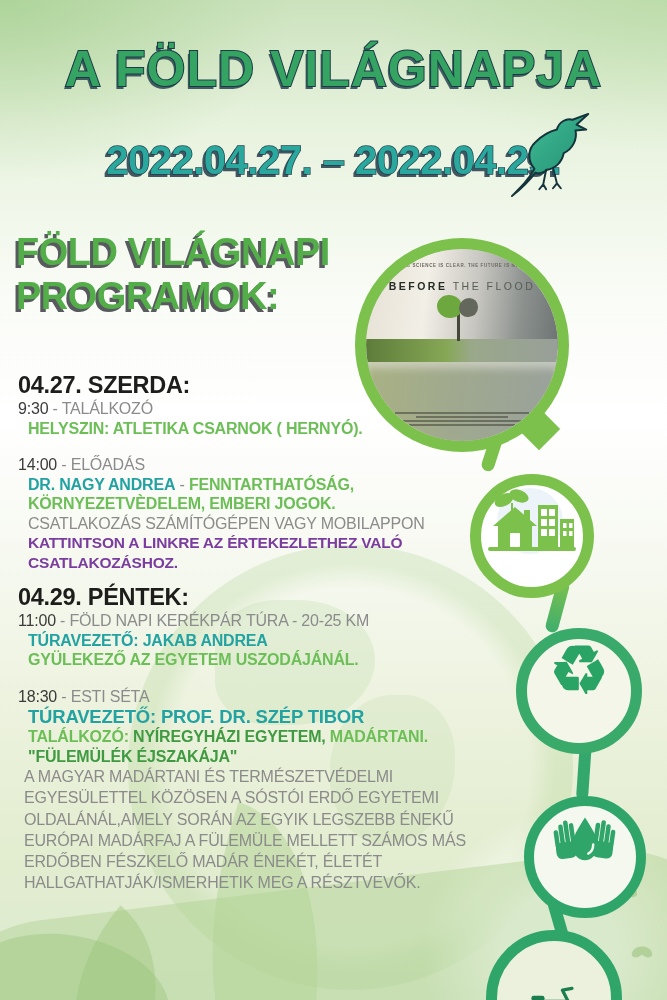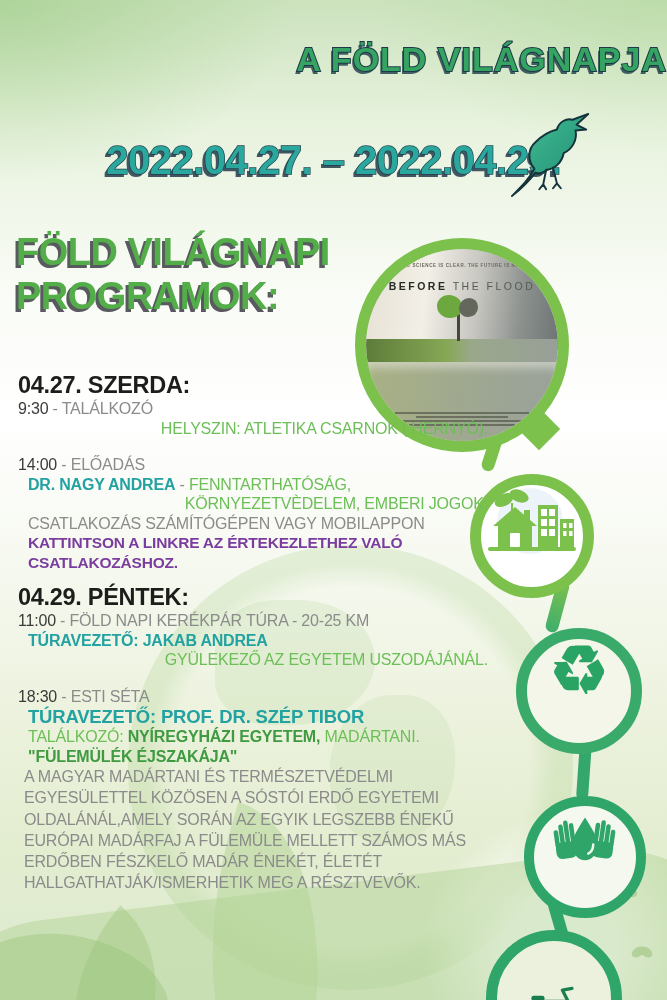--- a/index.html
+++ b/index.html
@@ -32,22 +32,22 @@
   .wm-leaf { left:190px; top:818px; width:150px; height:290px;
     background:rgba(178,212,148,0.5); border-radius:0 100% 0 100%; transform:rotate(18deg); }
   .wm-leaf2 { left:55px; top:925px; width:120px; height:160px;
     background:rgba(160,200,125,0.45); border-radius:0 100% 0 100%; transform:rotate(40deg); }
   .wm-corner { left:-40px; top:935px; width:210px; height:130px;
     background:rgba(150,195,118,0.4); border-radius:55% 55% 0 0; transform:rotate(9deg); }
   .bfly { position:absolute; opacity:0.6; }
 
   
   .title {
-    position:absolute; left:0; top:40px; width:100%; text-align:right;
-    font-size:34px; font-weight:700; letter-spacing:1px; color:#35a362;
+    position:absolute; left:0; top:40px; width:100%; text-align:center;
+    font-size:50px; font-weight:700; letter-spacing:1px; color:#35a362;
     -webkit-text-stroke:2px #1c3b47; paint-order:stroke fill;
     text-shadow:-2px 3px 0 rgba(28,59,71,0.8);
   }
   .dates {
     position:absolute; left:0; top:138px; width:100%; text-align:center;
     font-size:40px; font-weight:700; letter-spacing:-0.5px; color:#2aa89e;
     -webkit-text-stroke:1.4px #24454f; paint-order:stroke fill;
     text-shadow:-3px 3px 0 rgba(34,58,74,0.85);
   }
   .bird { position:absolute; left:500px; top:110px; width:106px; height:90px; }
@@ -60,21 +60,21 @@
 
   
   .sched { position:absolute; left:18px; top:372px; width:470px; z-index:5; }
   .day-title { font-size:23.5px; font-weight:700; color:#1d1d1b; letter-spacing:-0.3px;
     line-height:27px; }
   .ln { font-size:16px; line-height:19.5px; letter-spacing:-0.2px; color:#8b8b8b; }
   .ln.indent { padding-left:10px; }
   .time { font-weight:400; color:#3b3b3a; }
   .teal { color:#23a2a2; font-weight:700; }
   .teal-lg { font-size:18.5px; line-height:21px; }
-  .green { color:#6cbf57; font-weight:400;text-align:right; }
+  .green { color:#6cbf57; font-weight:700; }
   .green-dark { color:#3f9a41; font-weight:700; }
   .purple { color:#7a3c9e; font-weight:700; font-size:15.5px; }
   .gap-md { margin-top:17px; }
   .gap-day { margin-top:12px; }
   .desc { font-size:16px; line-height:21.3px; color:#8b8b8b; width:466px;
     letter-spacing:-0.2px; padding-left:6px; }
 
   
   .conn { position:absolute; border-radius:8px; z-index:2; }
   .circle { position:absolute; border-radius:50%; z-index:3;

